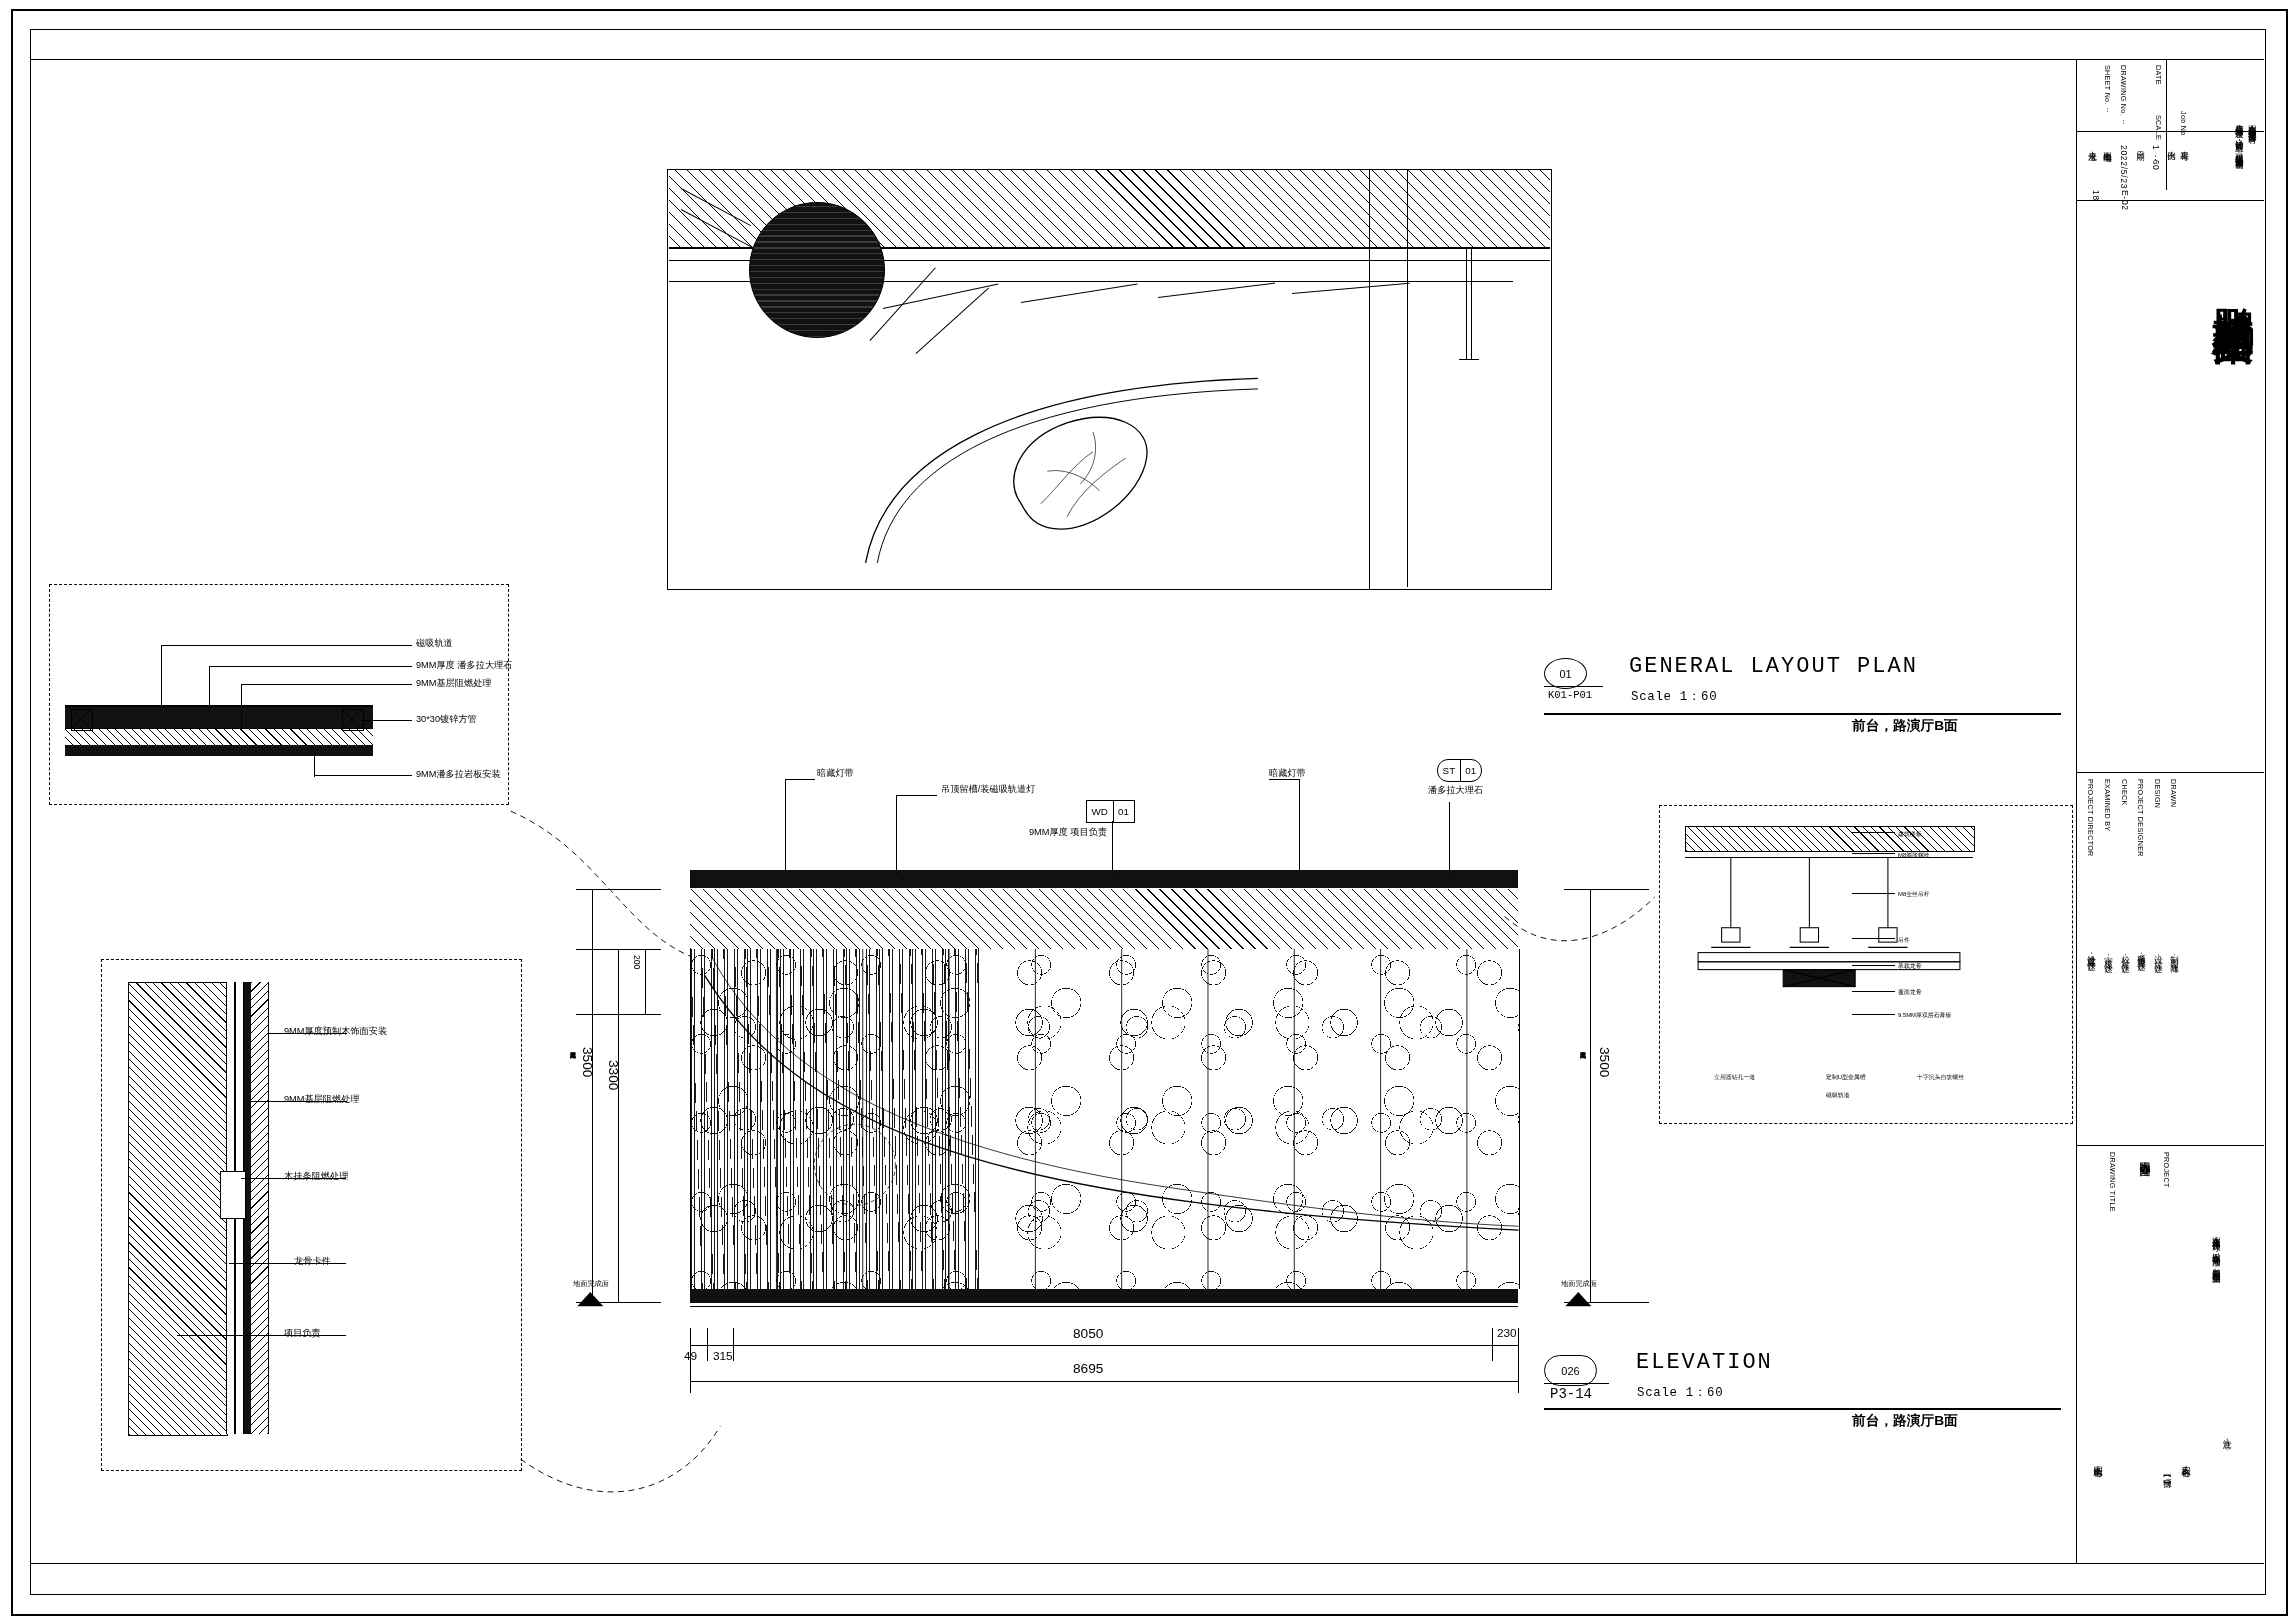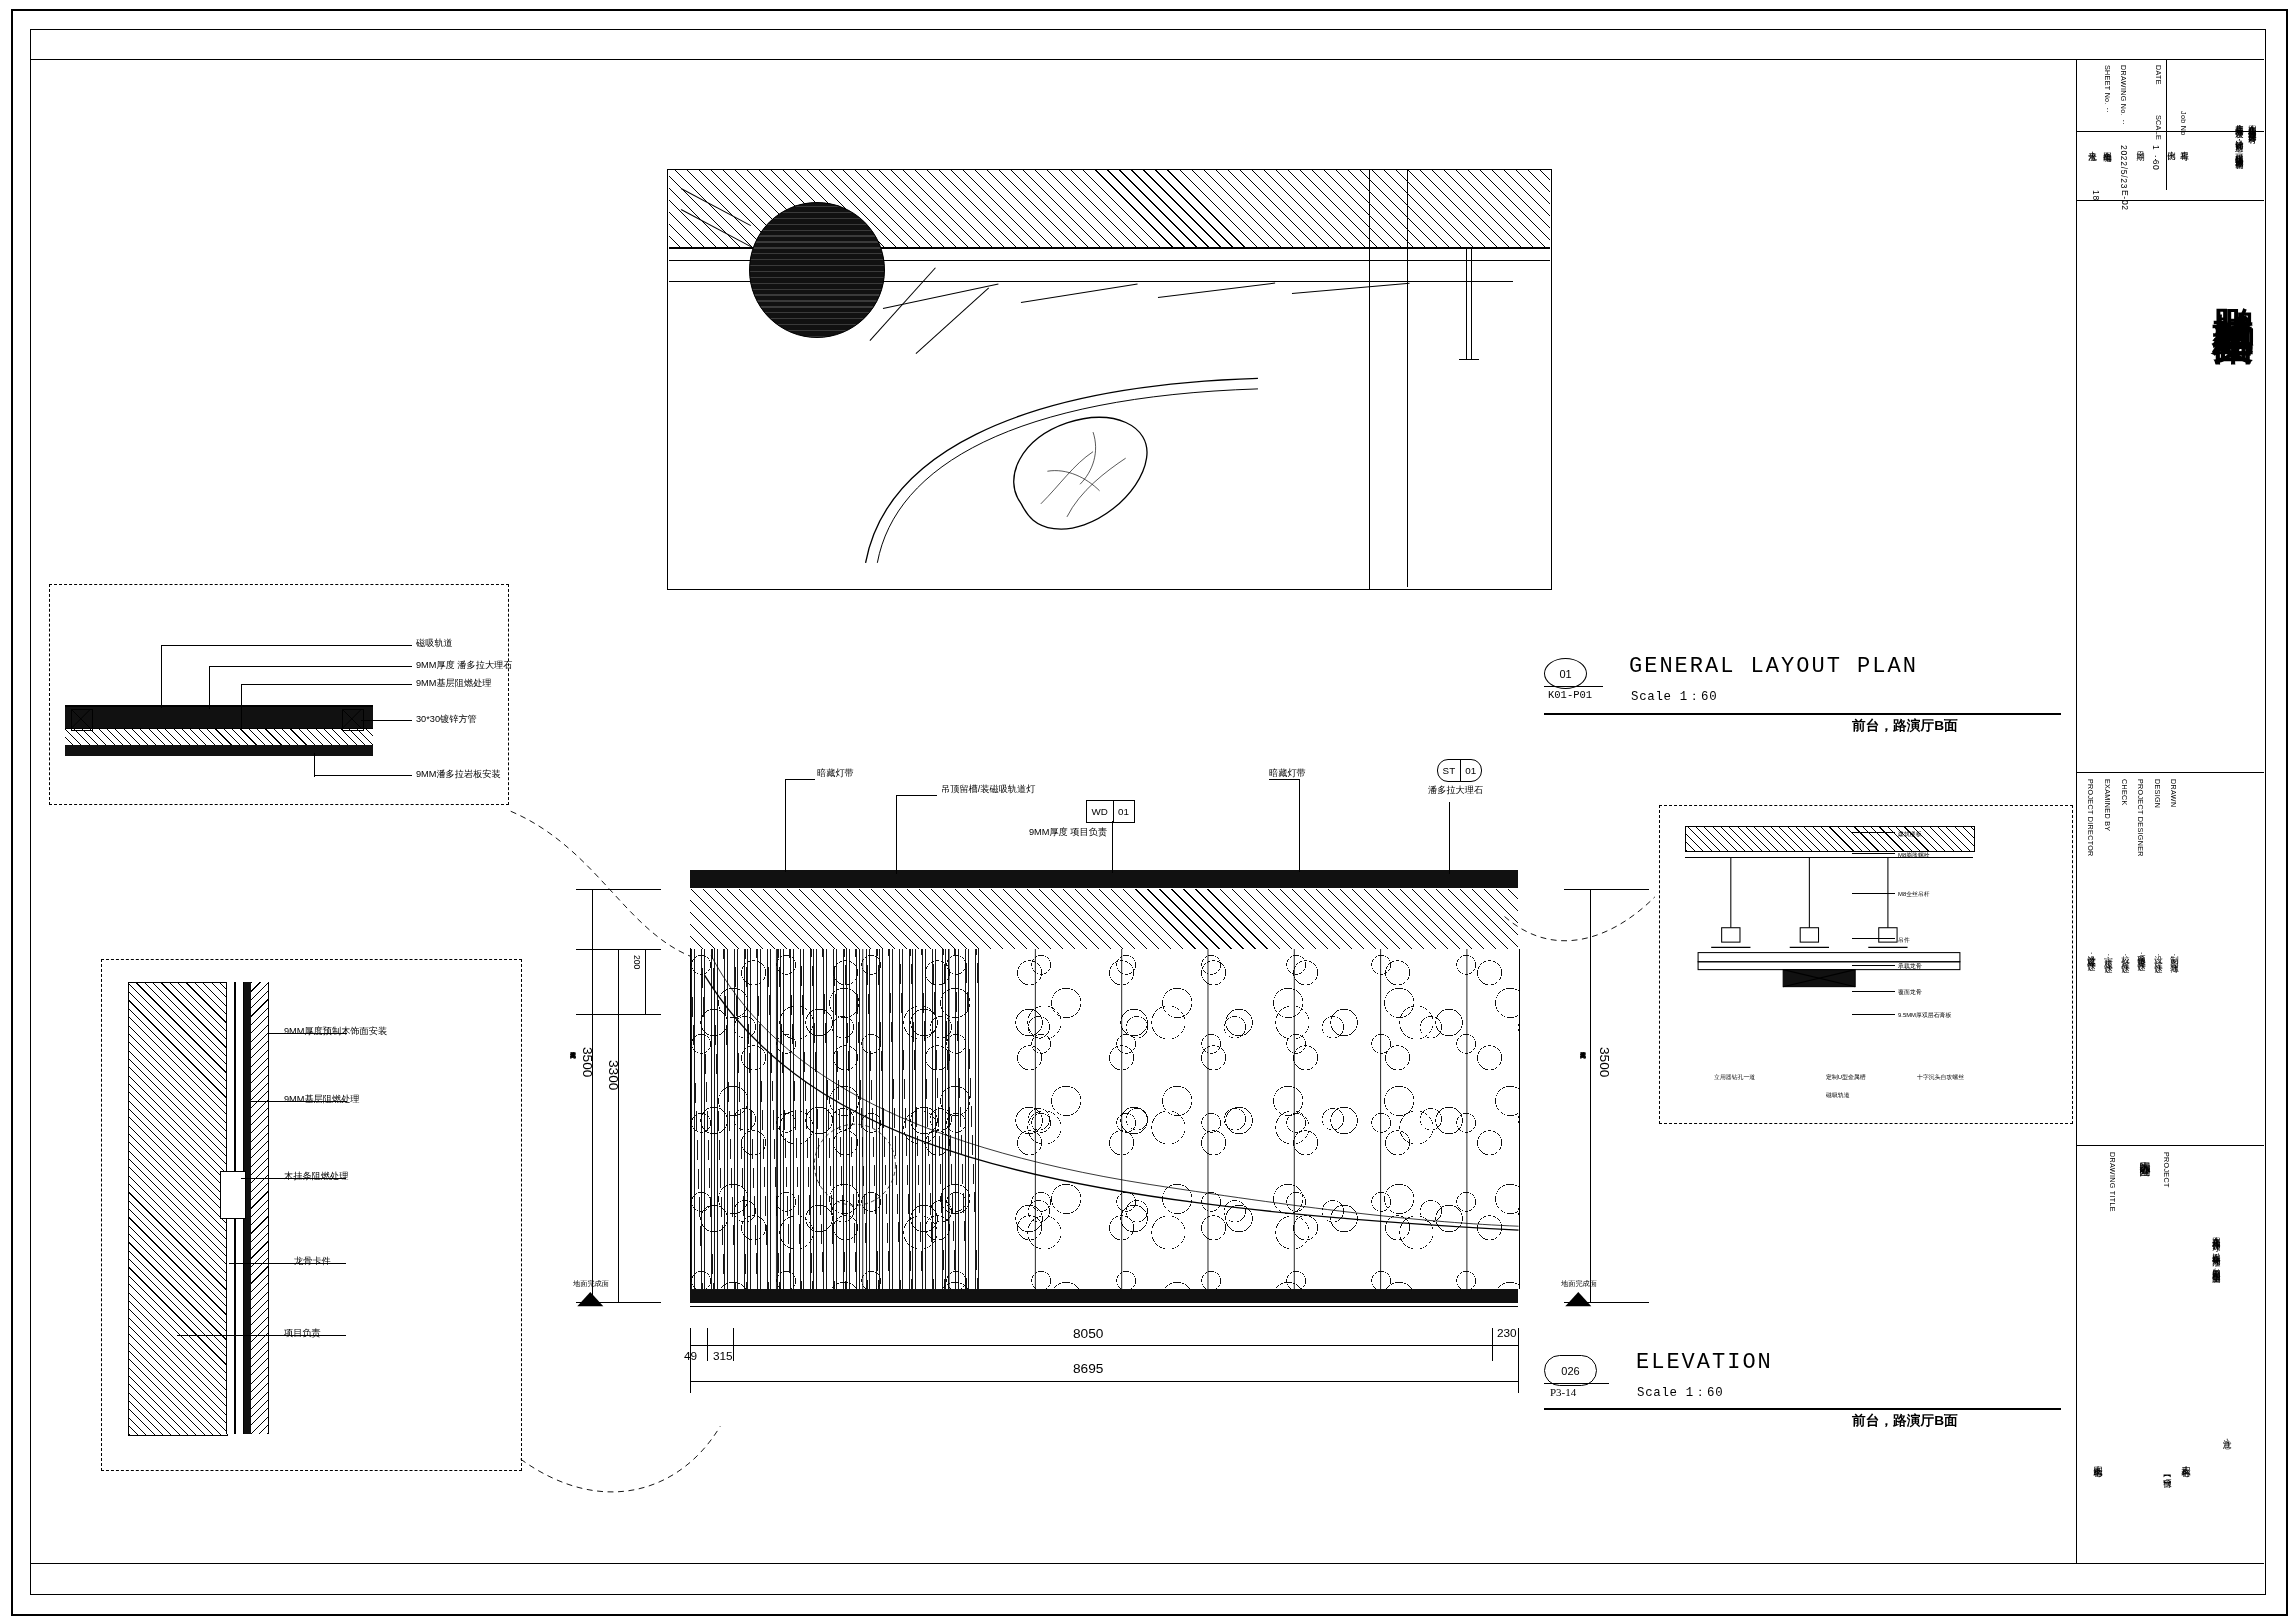--- a/index.html
+++ b/index.html
@@ -369,20 +369,20 @@
   <div class="leader" style="left:1852px;top:1014px;width:43px;"></div>
 
   <svg style="position:absolute;left:1498px;top:838px;width:196px;height:144px;" viewBox="0 0 300 220" width="196" height="144">
     <path d="M 10 120 C 90 190, 180 150, 240 90" fill="none" stroke="#000" stroke-width="1.4" stroke-dasharray="9 7"></path>
   </svg>
 
   <div class="circle-tag" style="left:1544px;top:1355px;width:51px;height:29px;border-radius:15.7px;">
     <span>026</span>
   </div>
   <div class="ln" style="left:1544px;top:1383px;width:65px;height:1.3px;"></div>
-  <div class="txt" style="left:1550px;top:1386px;font-size:11px;font-family:Liberation Serif, serif;">P3-14</div>
+  <div class="txt" style="left:1550px;top:1386px;font-size:14px;font-family:Liberation Mono, monospace;">P3-14</div>
   <div class="bigtitle" style="left:1636px;top:1350px;">ELEVATION</div>
   <div class="scaletxt" style="left:1637px;top:1384px;">Scale 1：60</div>
   <div class="ln" style="left:1544px;top:1408px;width:517px;height:1.6px;"></div>
   <div class="subttl" style="left:1852px;top:1412px;">前台，路演厅B面</div>
 
 </div>
 
 
 </body></html>

